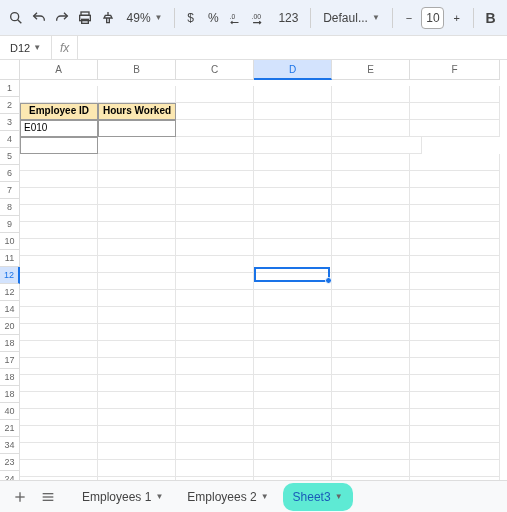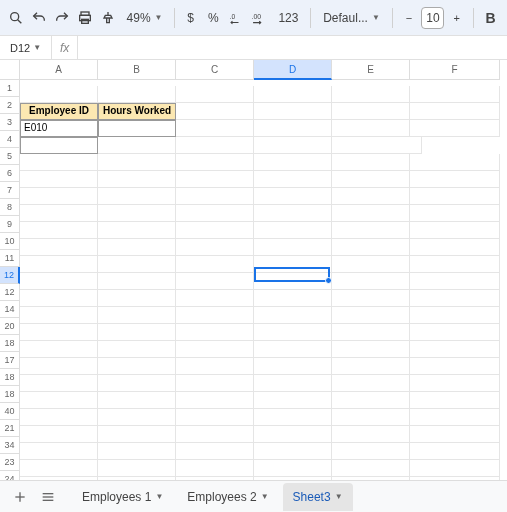--- a/index.html
+++ b/index.html
@@ -33,21 +33,21 @@
 .cell { height: 17px; border-right: 1px solid #e5e5e5; border-bottom: 1px solid #e5e5e5; font-size: 10px; padding: 1px 3px; overflow: hidden; white-space: nowrap; }
 .cell.header-cell { background: #fce8b2; border: 1px solid #999; font-weight: bold; text-align: center; }
 .cell.data-cell { border: 1px solid #999; background: #fff; }
 
 .selection { position: absolute; border: 2px solid #1a73e8; pointer-events: none; z-index: 3; }
 .sel-handle { position: absolute; right: -4px; bottom: -4px; width: 7px; height: 7px; background: #1a73e8; border: 1px solid #fff; border-radius: 50%; }
 
 .sheet-tabs { position: absolute; bottom: 0; left: 0; right: 0; height: 32px; background: #f8f9fa; border-top: 1px solid #ddd; display: flex; align-items: center; padding: 0 8px; gap: 4px; }
 .tab-btn { width: 24px; height: 24px; display: flex; align-items: center; justify-content: center; cursor: pointer; color: #666; border-radius: 4px; }
 .sheet-tab { padding: 0 10px; height: 28px; display: flex; align-items: center; gap: 4px; font-size: 12px; color: #444; cursor: pointer; border-radius: 4px 4px 0 0; }
-.sheet-tab.active { background: #e5e5e5; color: #1a5bb8; }
+.sheet-tab.active { background: #5eead4; color: #1a5bb8; border-radius: 10px; }
 
 svg { display: block; }
 </style>
 </head>
 <body>
 
 <div class="toolbar">
   <div class="tb-btn">
       <svg width="16" height="16" viewBox="0 0 24 24" fill="none" stroke="currentColor" stroke-width="2">
         <circle cx="10" cy="10" r="6"></circle>

